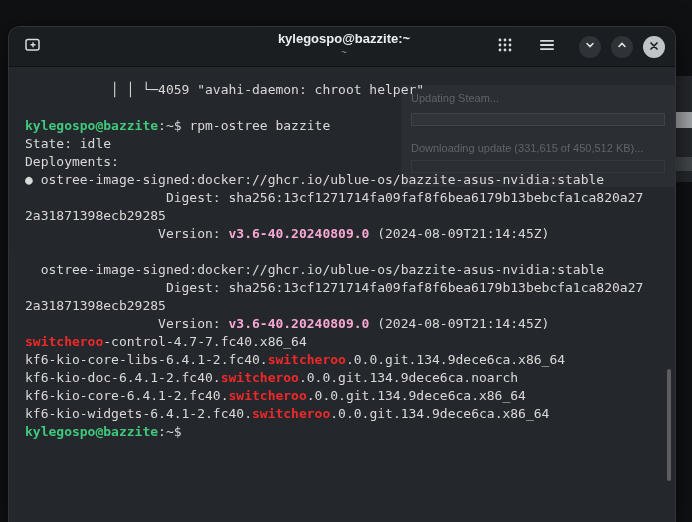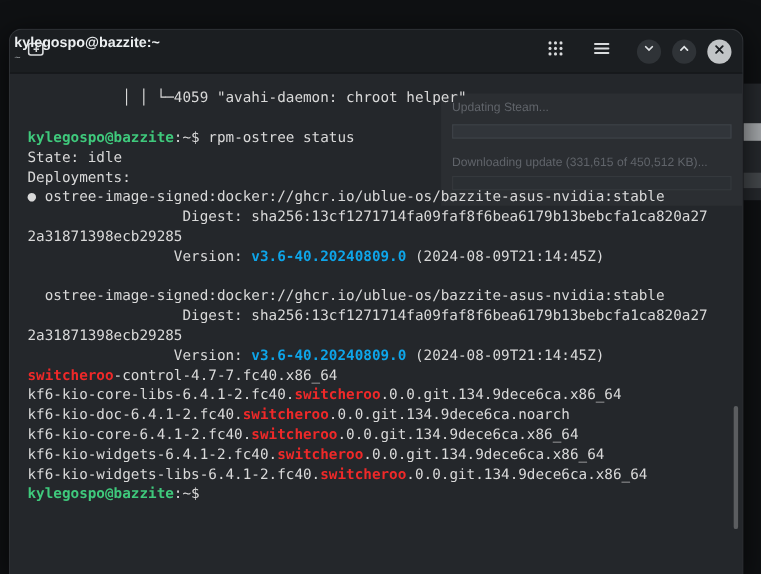--- a/index.html
+++ b/index.html
@@ -21,21 +21,21 @@
     box-shadow:0 6px 28px rgba(0,0,0,.65);
     border:1px solid rgba(255,255,255,.06);
     border-bottom:none;box-sizing:border-box;overflow:hidden;
   }
   .titlebar{
     position:relative;height:40px;background:var(--titlebar-bg,#1b1e21);
     border-bottom:1px solid #101214;display:flex;align-items:center;
     padding:0 10px;box-sizing:border-box;
   }
   .title-block{
-    position:absolute;left:4px;right:0;top:4px;pointer-events:none;
+    position:absolute;left:4px;right:0;top:4px;text-align:center;pointer-events:none;
   }
   .title-main{font-size:13px;font-weight:bold;color:#eceff1;line-height:16px;}
   .title-sub{font-size:10px;color:#8c9093;line-height:12px;}
   .tb-btn{
     width:28px;height:28px;border-radius:6px;display:flex;align-items:center;
     justify-content:center;flex:0 0 auto;cursor:default;
   }
   .right-controls{margin-left:auto;display:flex;align-items:center;}
   .circle-btn{
     width:22px;height:22px;border-radius:50%;background:#2f3337;
@@ -60,21 +60,21 @@
   .ghost-label.l1{top:4px;}
   .ghost-label.l2{top:54px;}
   .ghost-bar{position:absolute;left:10px;right:10px;height:13px;box-sizing:border-box;}
   .ghost-bar.b1{top:28px;background:#31353a;border:1px solid #3e4348;}
   .ghost-bar.b2{top:75px;background:#2b2f33;border:1px solid #35393d;}
   .out{position:relative;z-index:2;padding:14px 0 0 16px;}
   .tline{white-space:pre;height:18px;}
   .s-fg{color:var(--fg,#d9d9d9);}
   .s-prompt{color:var(--green,#3fc97c);font-weight:bold;}
   .s-red{color:var(--red,#ef2929);font-weight:bold;}
-  .s-bold{color:#0ea5e9;font-weight:bold;}
+  .s-bold{color:#f9a8d4;font-weight:bold;}
   .scrollbar{
     position:absolute;right:4px;top:302px;width:4px;height:112px;z-index:3;
     background:rgba(255,255,255,.25);border-radius:2px;
   }
 </style>
 </head>
 <body>
 
 <div class="desktop">
   <div class="strip-window-edge"></div>
@@ -151,36 +151,35 @@
   <div class="screen">
     <div class="ghost">
       <div class="ghost-label l1">Updating Steam...</div>
       <div class="ghost-bar b1"></div>
       <div class="ghost-label l2">Downloading update (331,615 of 450,512 KB)...</div>
       <div class="ghost-bar b2"></div>
     </div>
     <div class="out">
         <div class="tline"><span class="s-fg">           │ │ └─4059 "avahi-daemon: chroot helper"</span></div>
         <div class="tline">&nbsp;</div>
-        <div class="tline"><span class="s-prompt">kylegospo@bazzite</span><span class="s-fg">:~$ </span><span class="s-fg">rpm-ostree status</span></div>
+        <div class="tline"><span class="s-prompt">kylegospo@bazzite</span><span class="s-fg">:~$ </span><span class="s-fg">rpm-ostree bazzite</span></div>
         <div class="tline"><span class="s-fg">State: idle</span></div>
         <div class="tline"><span class="s-fg">Deployments:</span></div>
         <div class="tline"><span class="s-fg">● ostree-image-signed:docker://ghcr.io/ublue-os/bazzite-asus-nvidia:stable</span></div>
         <div class="tline"><span class="s-fg">                  Digest: sha256:13cf1271714fa09faf8f6bea6179b13bebcfa1ca820a27</span></div>
         <div class="tline"><span class="s-fg">2a31871398ecb29285</span></div>
         <div class="tline"><span class="s-fg">                 Version: </span><span class="s-bold">v3.6-40.20240809.0</span><span class="s-fg"> (2024-08-09T21:14:45Z)</span></div>
         <div class="tline">&nbsp;</div>
         <div class="tline"><span class="s-fg">  ostree-image-signed:docker://ghcr.io/ublue-os/bazzite-asus-nvidia:stable</span></div>
         <div class="tline"><span class="s-fg">                  Digest: sha256:13cf1271714fa09faf8f6bea6179b13bebcfa1ca820a27</span></div>
         <div class="tline"><span class="s-fg">2a31871398ecb29285</span></div>
         <div class="tline"><span class="s-fg">                 Version: </span><span class="s-bold">v3.6-40.20240809.0</span><span class="s-fg"> (2024-08-09T21:14:45Z)</span></div>
         <div class="tline"><span class="s-red">switcheroo</span><span class="s-fg">-control-4.7-7.fc40.x86_64</span></div>
         <div class="tline"><span class="s-fg">kf6-kio-core-libs-6.4.1-2.fc40.</span><span class="s-red">switcheroo</span><span class="s-fg">.0.0.git.134.9dece6ca.x86_64</span></div>
         <div class="tline"><span class="s-fg">kf6-kio-doc-6.4.1-2.fc40.</span><span class="s-red">switcheroo</span><span class="s-fg">.0.0.git.134.9dece6ca.noarch</span></div>
         <div class="tline"><span class="s-fg">kf6-kio-core-6.4.1-2.fc40.</span><span class="s-red">switcheroo</span><span class="s-fg">.0.0.git.134.9dece6ca.x86_64</span></div>
         <div class="tline"><span class="s-fg">kf6-kio-widgets-6.4.1-2.fc40.</span><span class="s-red">switcheroo</span><span class="s-fg">.0.0.git.134.9dece6ca.x86_64</span></div>
-        <div class="tline"><span class="s-fg">kf6-kio-widgets-libs-6.4.1-2.fc40.</span><span class="s-red">switcheroo</span><span class="s-fg">.0.0.git.134.9dece6ca.x86_64</span></div>
         <div class="tline"><span class="s-prompt">kylegospo@bazzite</span><span class="s-fg">:~$ </span></div>
       </div>
     <div class="scrollbar"></div>
   </div>
 
 </div>
 
 </body></html>

